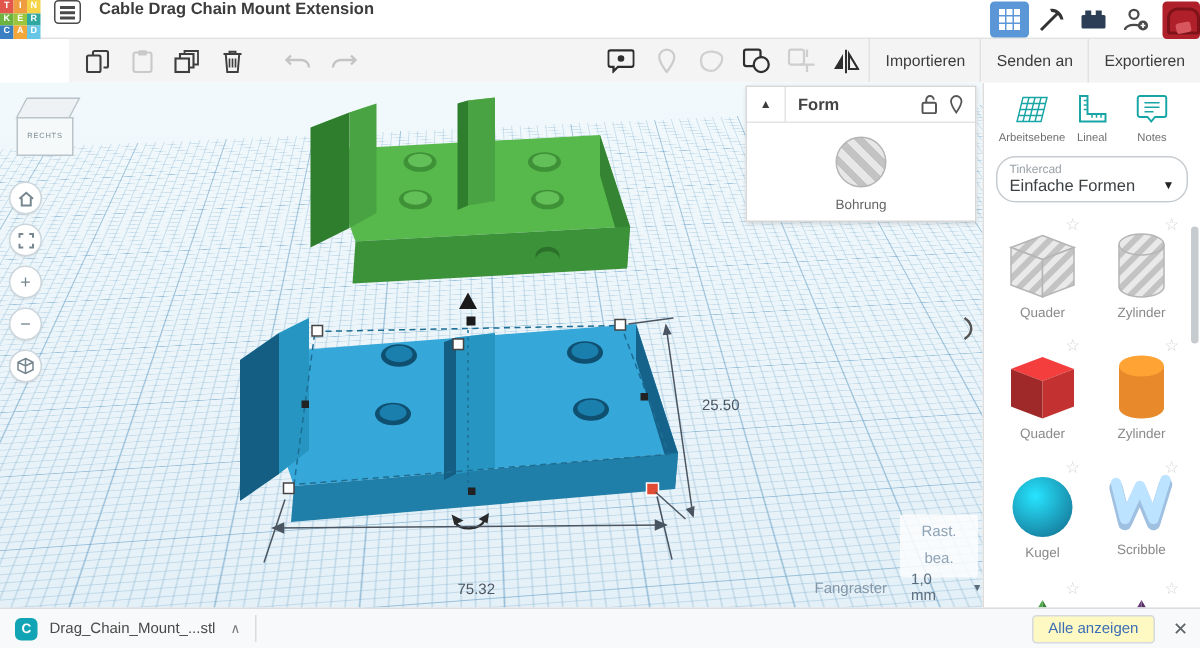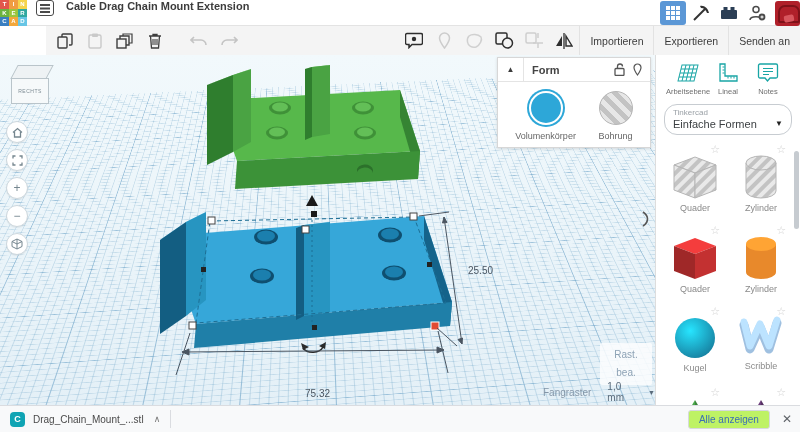--- a/index.html
+++ b/index.html
@@ -92,21 +92,21 @@
 
   
   .dl-bar { position:relative; height:27px; background:#f8f9fa; border-top:1px solid #dadce0; display:flex; align-items:center; }
   .dl-item { display:flex; align-items:center; padding:0 10px; height:100%; }
   .dl-file-icon { width:15px; height:15px; border-radius:4px; background:#10a4b4; color:#fff; font-size:9px; font-weight:bold;
     display:flex; align-items:center; justify-content:center; margin-right:8px; }
   .dl-name { font-size:10px; color:#4a4a4a; }
   .dl-caret { font-size:9px; color:#7a7a7a; margin-left:10px; }
   .dl-sep { width:1px; height:18px; background:#dadce0; }
   .dl-right { position:absolute; right:8px; display:flex; align-items:center; gap:12px; }
-  .dl-showall { font-size:10px; color:#3b6eb5; border:1px solid #d6d9dd; border-radius:3px; background:#bef264; padding:3px 10px; }
+  .dl-showall { font-size:10px; color:#3b6eb5; border:1px solid #d6d9dd; border-radius:3px; background:#fef9c3; padding:3px 10px; }
   .dl-close { font-size:12px; color:#5f6368; }
 
   svg { display:block; }
 </style>
 </head>
 <body>
 
 <div class="app-header">
   <div class="logo" id="logo">
       <span style="background: rgb(226, 87, 76);">T</span>
@@ -232,22 +232,22 @@
         </svg>
     </div>
     <div class="tb-icon">
       <svg width="18" height="16" viewBox="0 0 18 16">
           <path d="M9 0 V16" stroke="#2e2e2e" stroke-width="1.3"></path>
           <path d="M7 3 L1 13 H7 Z" fill="#2e2e2e"></path>
           <path d="M11 3 L17 13 H11 Z" fill="none" stroke="#2e2e2e" stroke-width="1.4"></path>
         </svg>
     </div>
     <div class="tb-text-btn">Importieren</div>
+    <div class="tb-text-btn">Senden an</div>
     <div class="tb-text-btn">Exportieren</div>
-    <div class="tb-text-btn">Senden an</div>
   </div>
 </div>
 
 <div class="main">
 
   <div class="canvas">
     <div class="grid-plane"></div>
 
     <svg class="canvas-svg" width="655" height="350" viewBox="0 0 655 350">
 
@@ -379,24 +379,20 @@
               <rect x="1" y="5.5" width="9" height="7" rx="1" fill="none" stroke="#555" stroke-width="1.3"></rect>
               <path d="M3.5 5.5 V3.5 a2.5 2.5 0 0 1 5 0" fill="none" stroke="#555" stroke-width="1.3"></path>
             </svg>
           <svg width="9" height="13" viewBox="0 0 9 13">
               <path d="M4.5 1 a3.5 3.5 0 0 1 3.5 3.5 c0 2.5 -3.5 7.5 -3.5 7.5 s-3.5 -5 -3.5 -7.5 a3.5 3.5 0 0 1 3.5 -3.5 Z" fill="none" stroke="#555" stroke-width="1.2"></path>
             </svg>
         </div>
       </div>
       <div class="fp-body">
         <div class="fp-item">
-          <div class="fp-circle solid"></div>
-          <div class="fp-label">Volumenkörper</div>
-        </div>
-        <div class="fp-item">
           <div class="fp-circle hole"></div>
           <div class="fp-label">Bohrung</div>
         </div>
       </div>
     </div>
 
     <div class="grid-edit">
       <div>Rast.</div>
       <div>bea.</div>
     </div>

